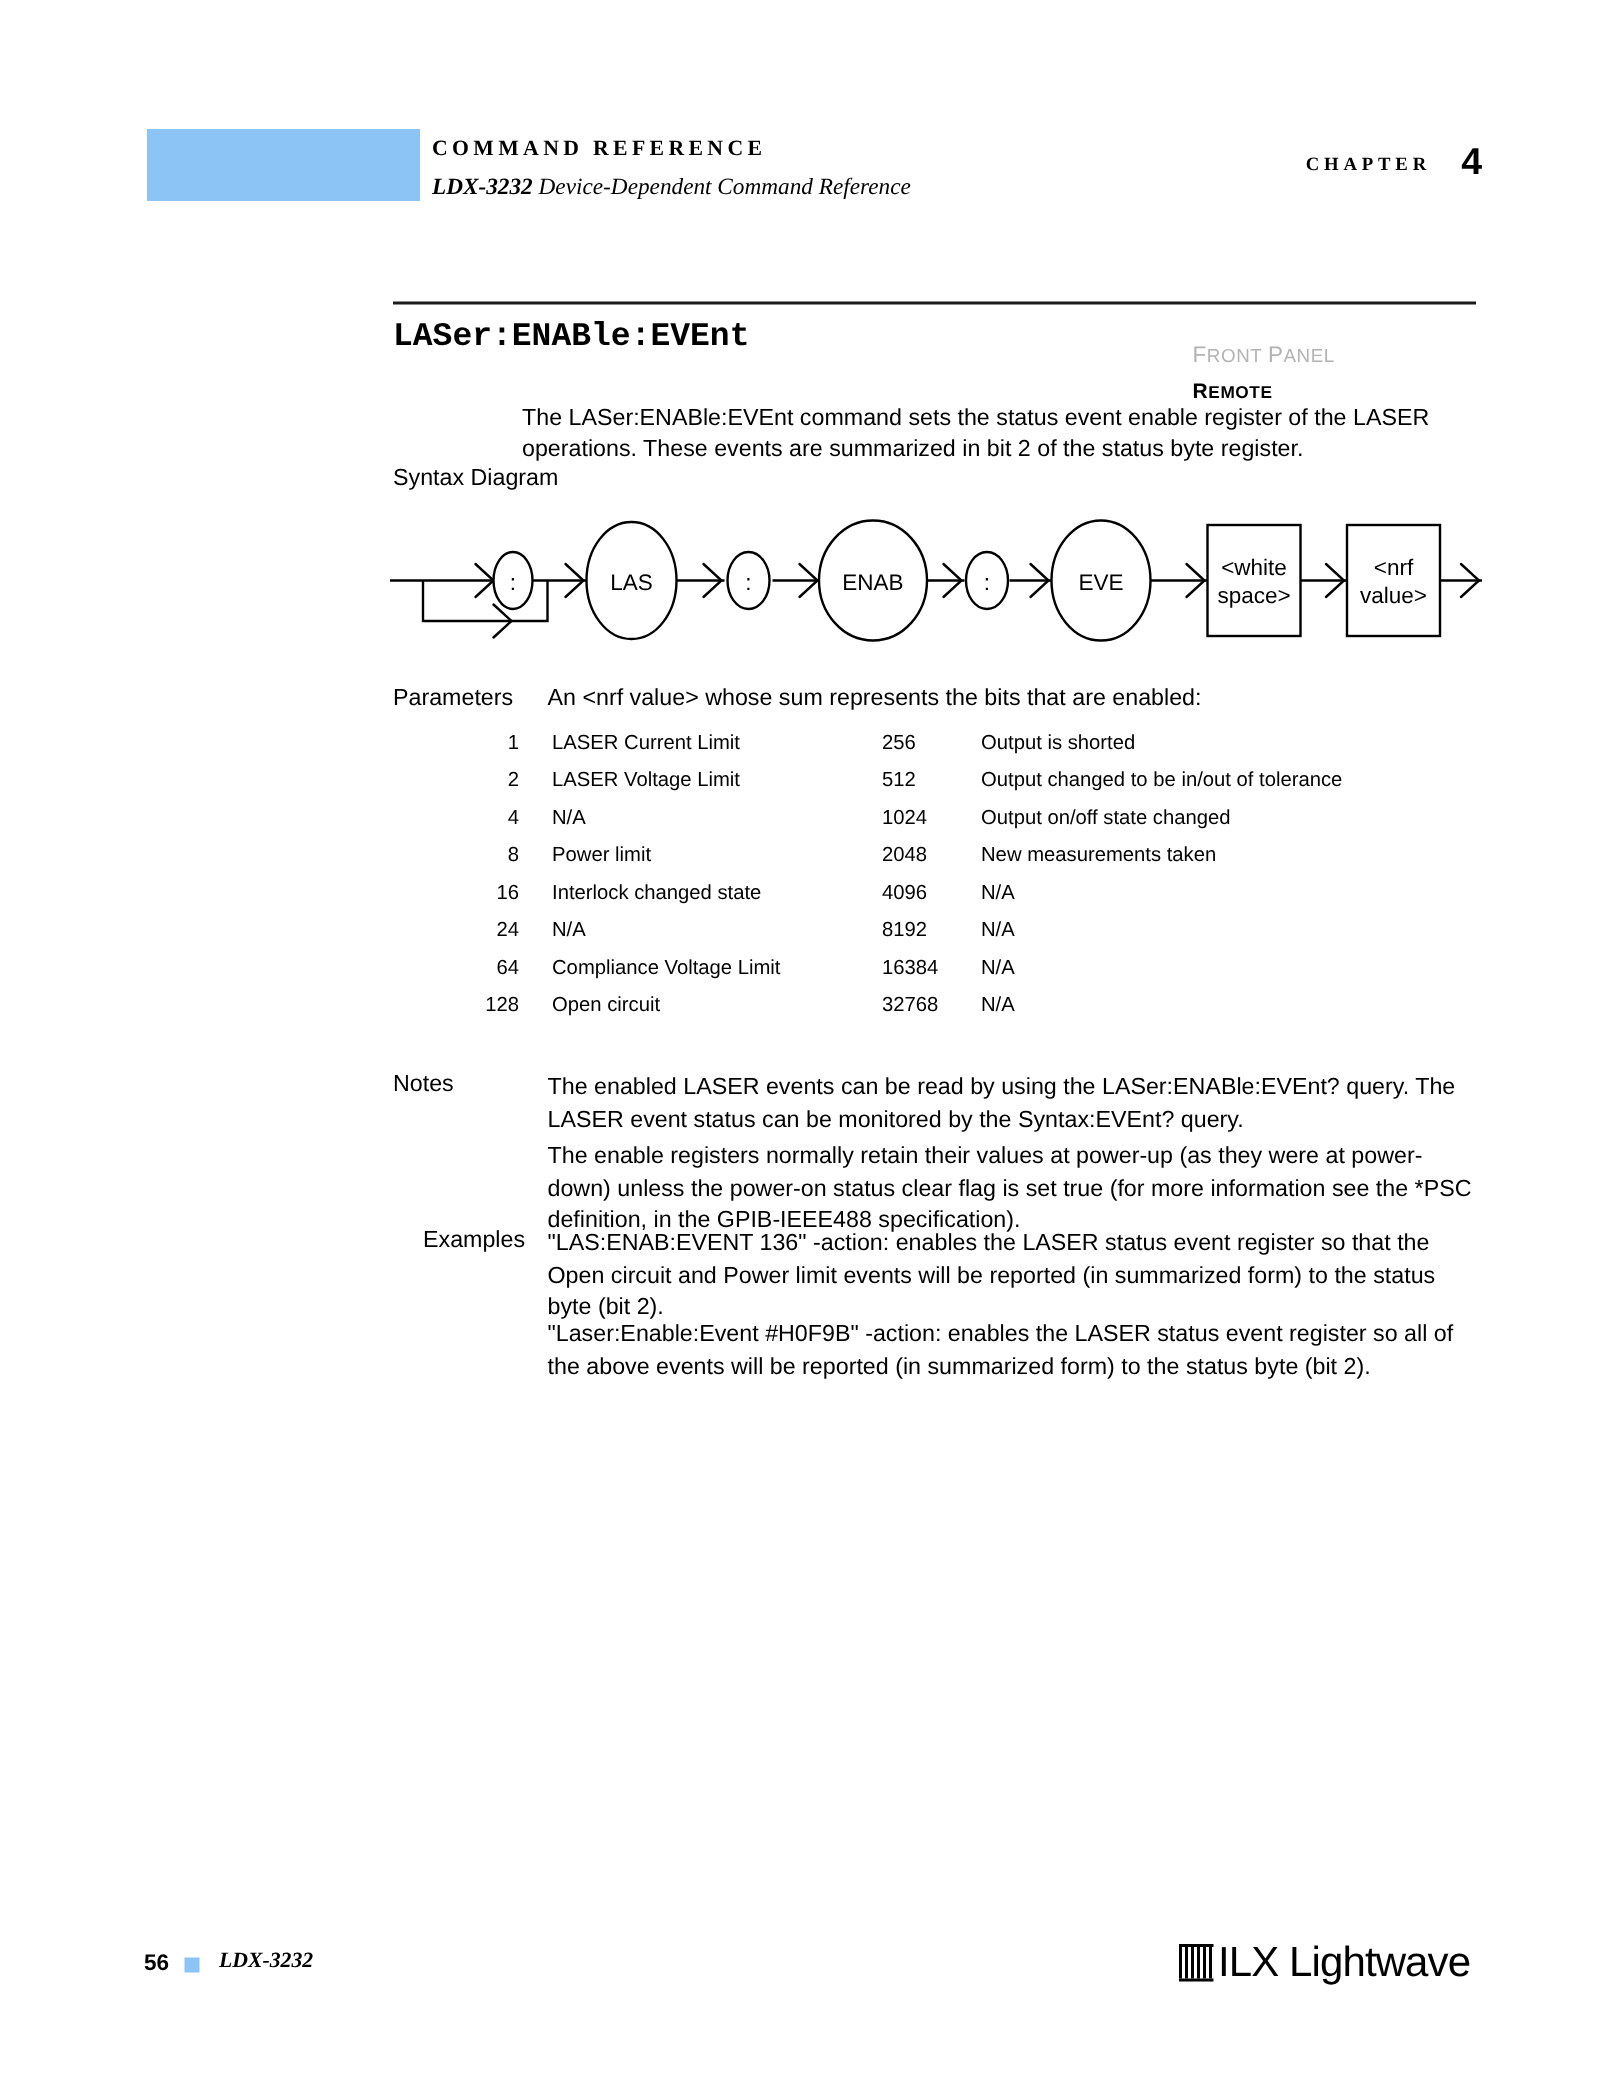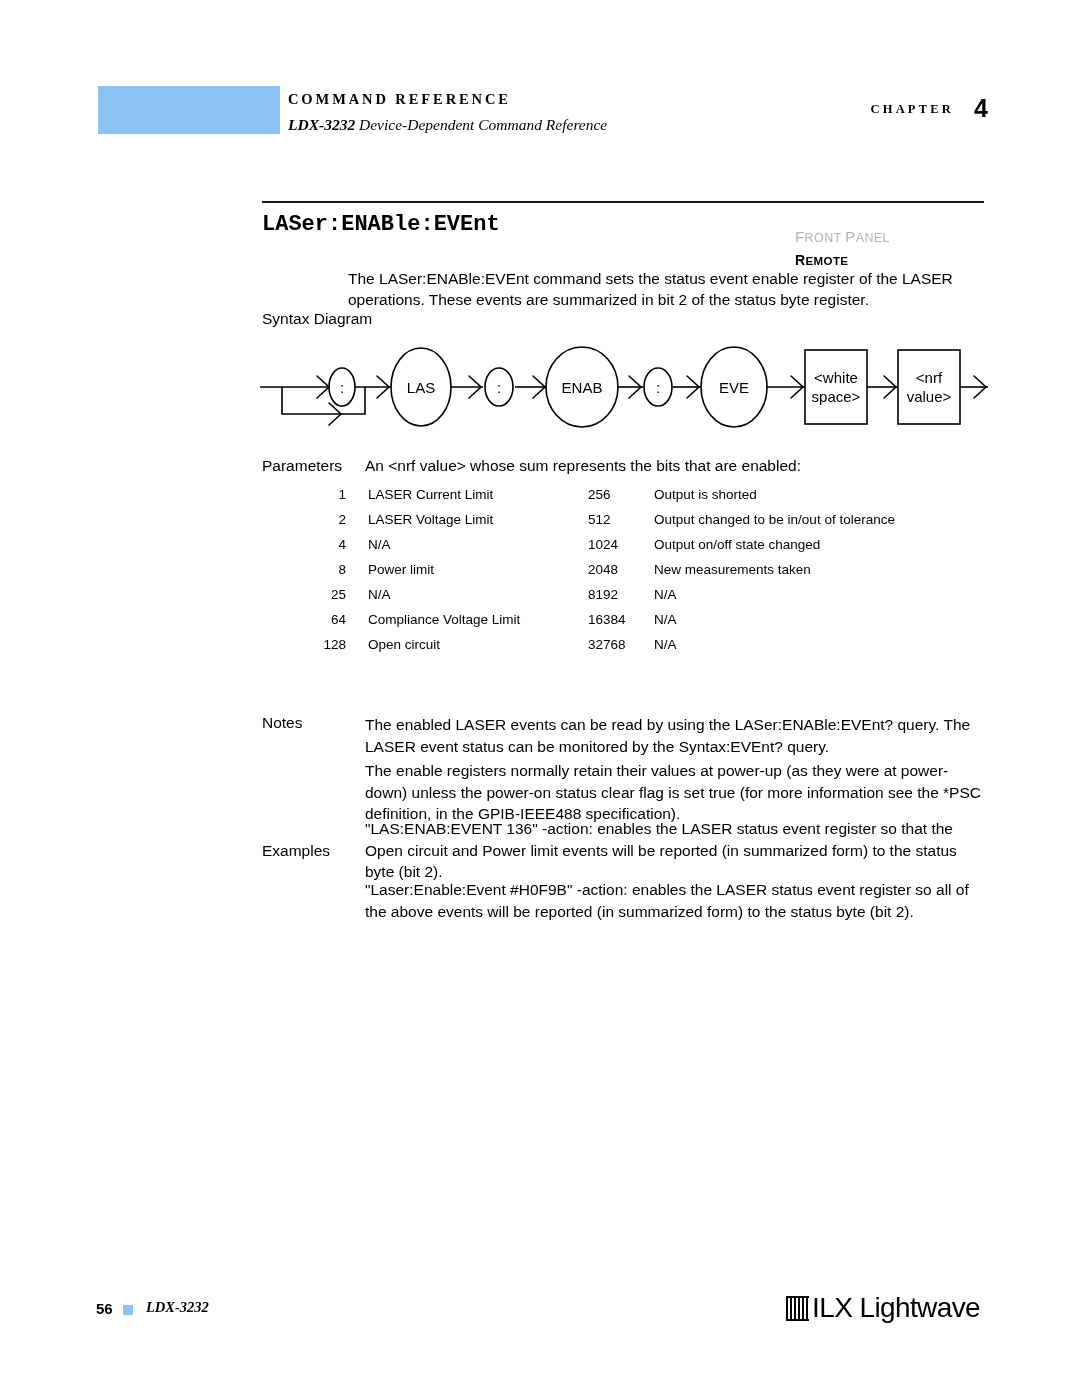--- a/index.html
+++ b/index.html
@@ -127,21 +127,21 @@
   }
   .label-col {
     position: absolute;
     left: 262px;
     font-size: 15.5px;
     color: #000;
   }
   .syntax-label { top: 310px; }
   .params-label { top: 457px; }
   .notes-label  { top: 714px; }
-  .examples-label { top: 842px; }
+  .examples-label { top: 818px; margin-left: 20px; }
 
   
   .syntax-diagram {
     position: absolute;
     left: 255px;
     top: 342px;
     width: 740px;
     height: 110px;
   }
 
@@ -351,21 +351,27 @@
       <td class="c-bit2">1024</td>
       <td class="c-desc2">Output on/off state changed</td>
     </tr>
     <tr>
       <td class="c-bit">8</td>
       <td class="c-desc">Power limit</td>
       <td class="c-bit2">2048</td>
       <td class="c-desc2">New measurements taken</td>
     </tr>
     <tr>
-      <td class="c-bit">25</td>
+      <td class="c-bit">16</td>
+      <td class="c-desc">Interlock changed state</td>
+      <td class="c-bit2">4096</td>
+      <td class="c-desc2">N/A</td>
+    </tr>
+    <tr>
+      <td class="c-bit">24</td>
       <td class="c-desc">N/A</td>
       <td class="c-bit2">8192</td>
       <td class="c-desc2">N/A</td>
     </tr>
     <tr>
       <td class="c-bit">64</td>
       <td class="c-desc">Compliance Voltage Limit</td>
       <td class="c-bit2">16384</td>
       <td class="c-desc2">N/A</td>
     </tr>

